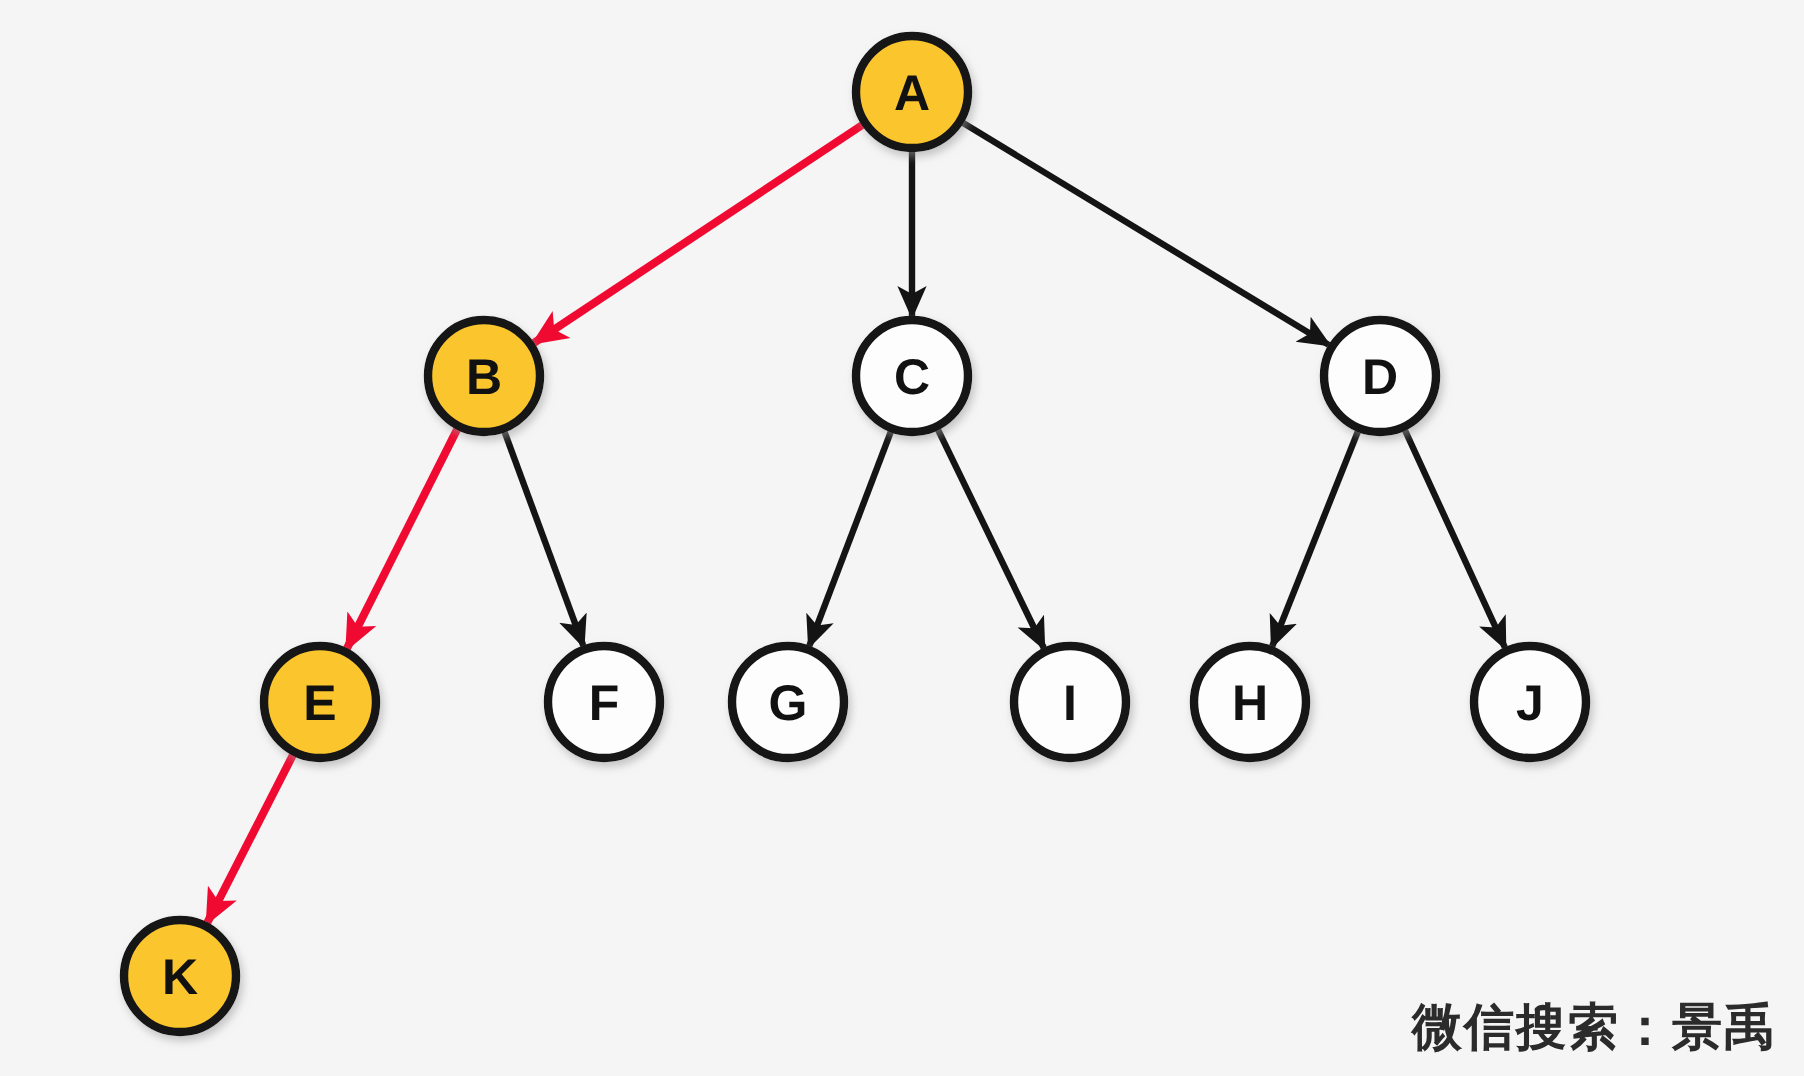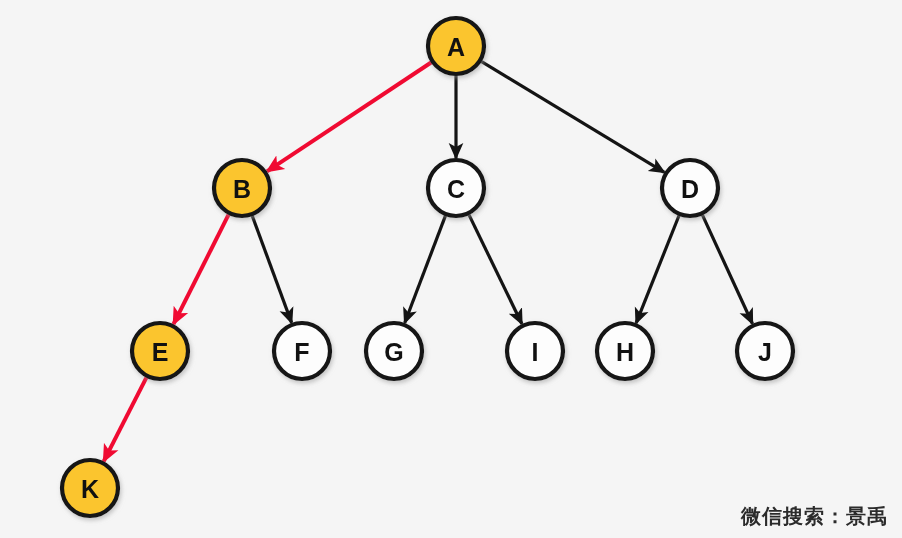--- a/index.html
+++ b/index.html
@@ -42,21 +42,21 @@
   .edge-line {
     fill: none;
     stroke-linecap: butt;
   }
   .watermark {
     position: absolute;
     right: 14px;
     bottom: 8px;
     font-family: "DejaVu Sans", "Liberation Sans", sans-serif;
     font-weight: bold;
-    font-size: 20px;
+    font-size: 25px;
     color: #2b2b2b;
     letter-spacing: 1px;
     white-space: nowrap;
   }
 </style>
 </head>
 <body>
 
 <div id="canvas-root">
   <svg id="tree-svg" viewBox="0 0 902 538" xmlns="http://www.w3.org/2000/svg">

